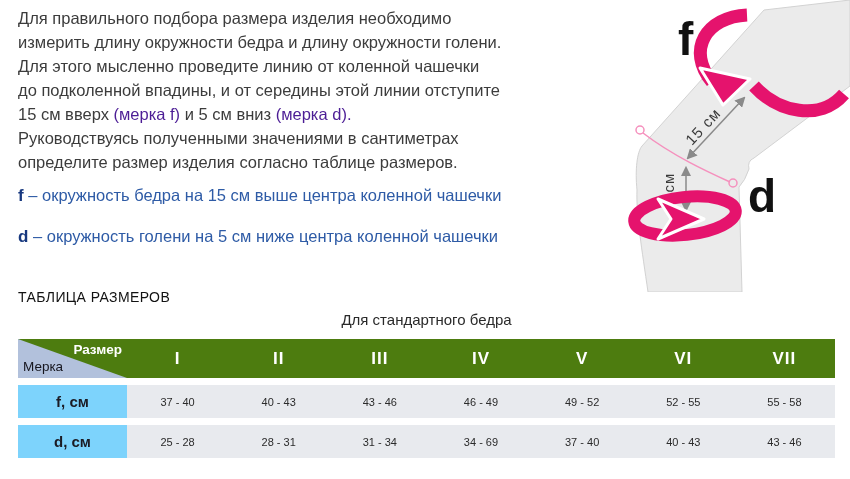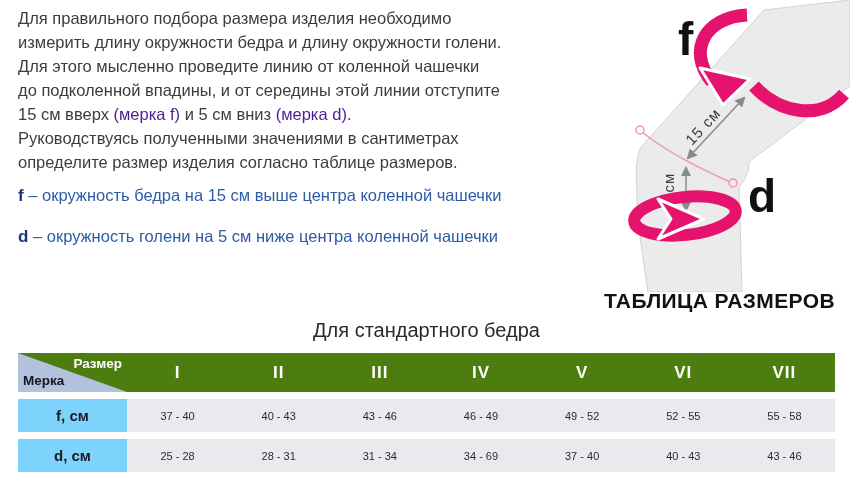--- a/index.html
+++ b/index.html
@@ -15,30 +15,30 @@
   .p2{margin-top:7px;}
   .p3{margin-top:9px;}
   .pink{color:#4c1d95;}
   .definition{margin-top:10px;font-size:16.5px;line-height:22px;color:#2e5ba6;}
   .definition + .definition{margin-top:18px;}
   .def-letter{font-weight:bold;color:#17387f;font-size:17px;}
   
   .diagram{position:absolute;left:628px;top:0;width:222px;height:292px;}
   
   .table-section{position:absolute;left:18px;top:289px;width:817px;}
-  .table-title{font-size:21px;font-weight:bold;color:#121212;text-align:right;letter-spacing:.4px;}
-  .table-subtitle{font-size:20px;color:#2a2a2a;text-align:center;margin-top:6px;}
+  .table-title{font-size:14px;font-weight:normal;color:#121212;text-align:left;letter-spacing:.4px;}
+  .table-subtitle{font-size:15px;color:#2a2a2a;text-align:center;margin-top:6px;}
   .size-table{margin-top:11px;}
   .trow{display:grid;grid-template-columns:109px repeat(7,1fr);}
   .thead{height:39px;background:#4d7c0f;}
   .h-cell{color:#ffffff;font-weight:bold;font-size:17px;display:flex;align-items:center;justify-content:center;letter-spacing:1px;}
   .corner{position:relative;}
   .corner .tri{position:absolute;inset:0;background:#b2c1dc;clip-path:polygon(0 0,0 100%,100% 100%);}
   .corner-top{position:absolute;top:3px;right:5px;color:#ffffff;font-weight:bold;font-size:13.5px;}
-  .corner-bottom{position:absolute;bottom:4px;left:5px;color:#16161f;font-weight:bold;font-size:13.5px;margin-top:44px;}
+  .corner-bottom{position:absolute;bottom:4px;left:5px;color:#16161f;font-weight:normal;font-size:13.5px;margin-top:44px;}
   .drow{margin-top:7px;height:33px;}
   .label-cell{background:#7dd3fc;font-weight:bold;font-size:15px;color:#1b1b24;display:flex;align-items:center;justify-content:center;}
   .v-cell{background:#e8eaee;font-size:11px;color:#2b2b2b;display:flex;align-items:center;justify-content:center;}
 </style>
 </head>
 <body>
 
 <div class="page">
 
   <div class="content">

